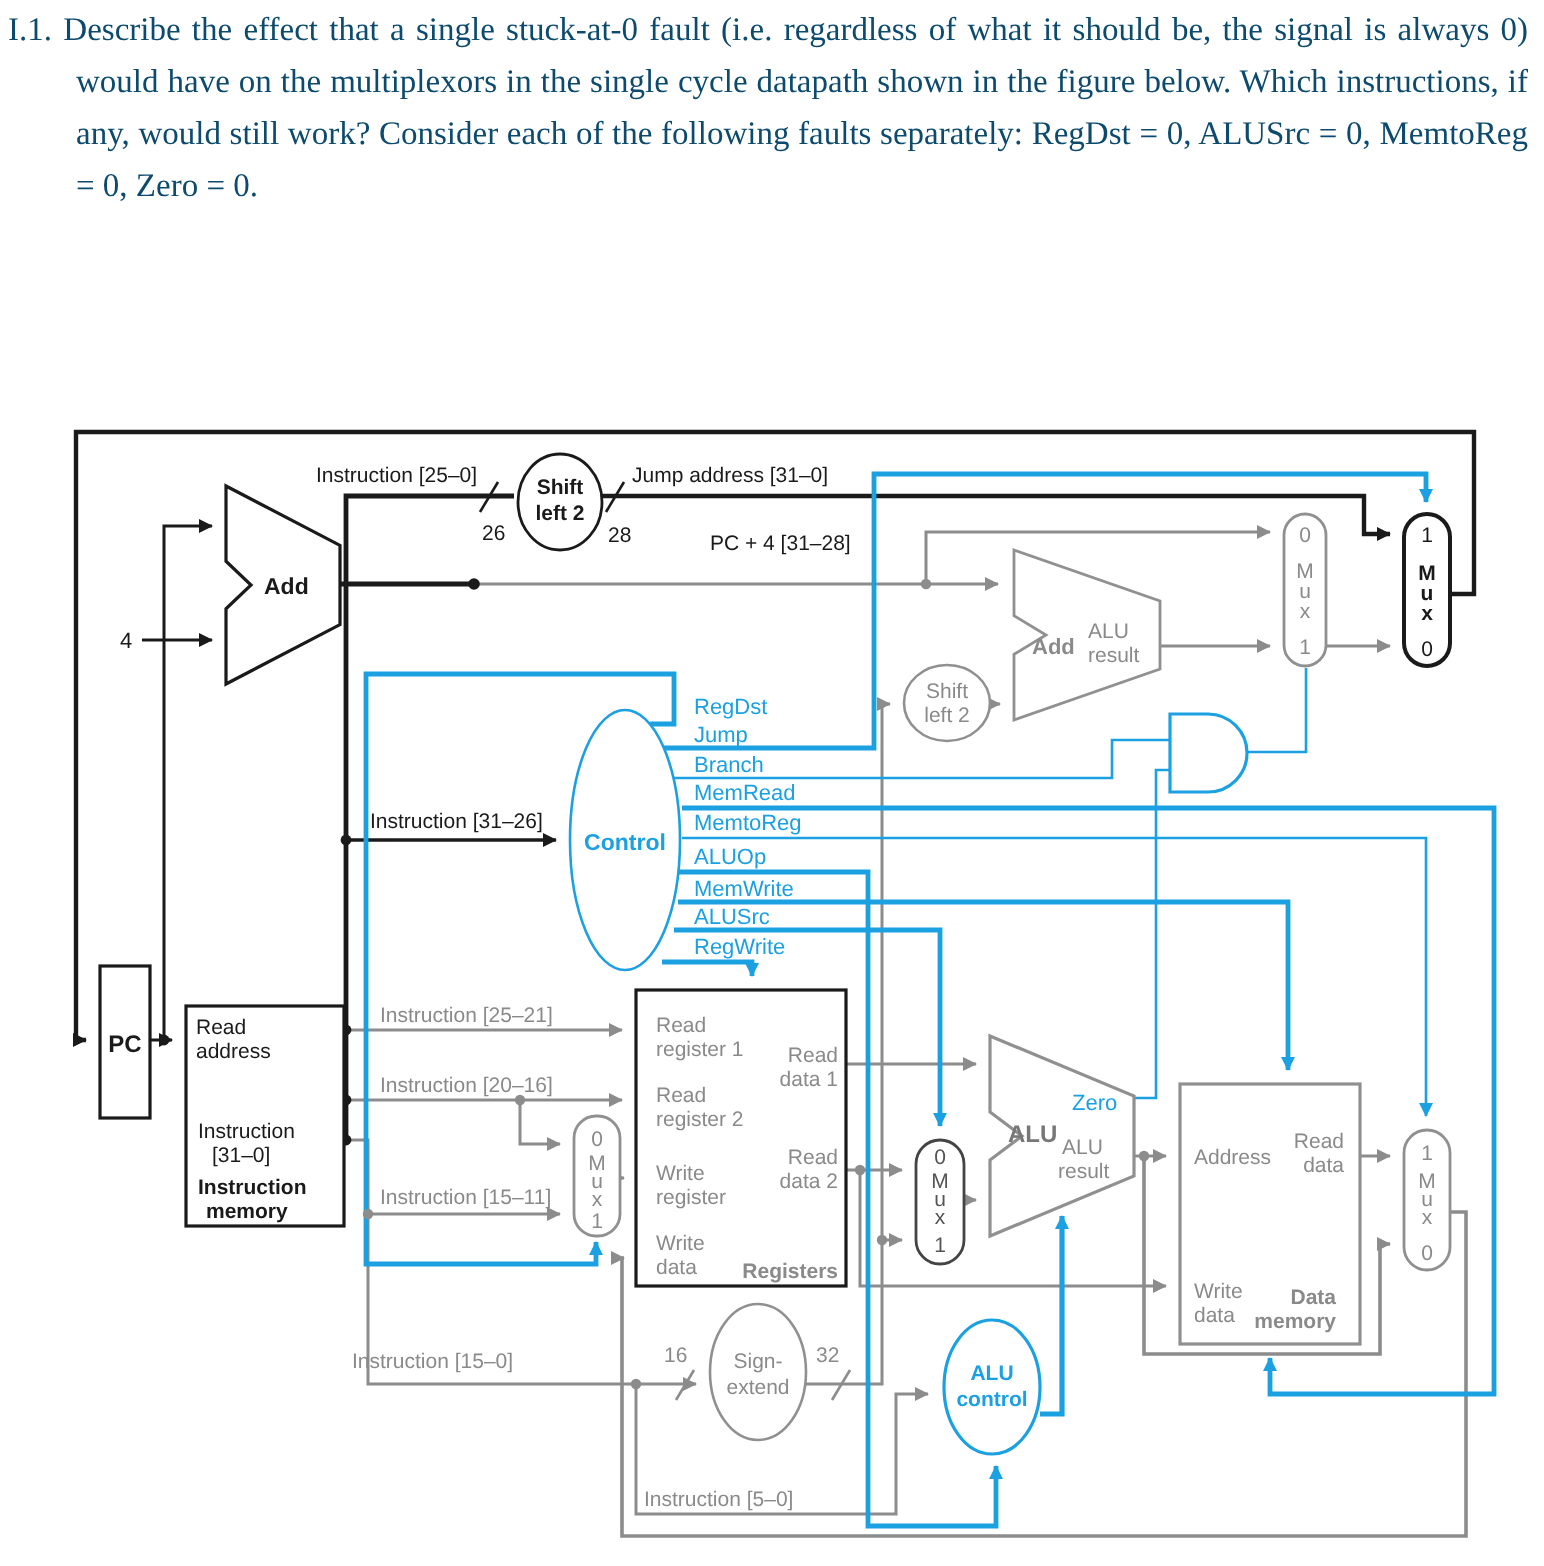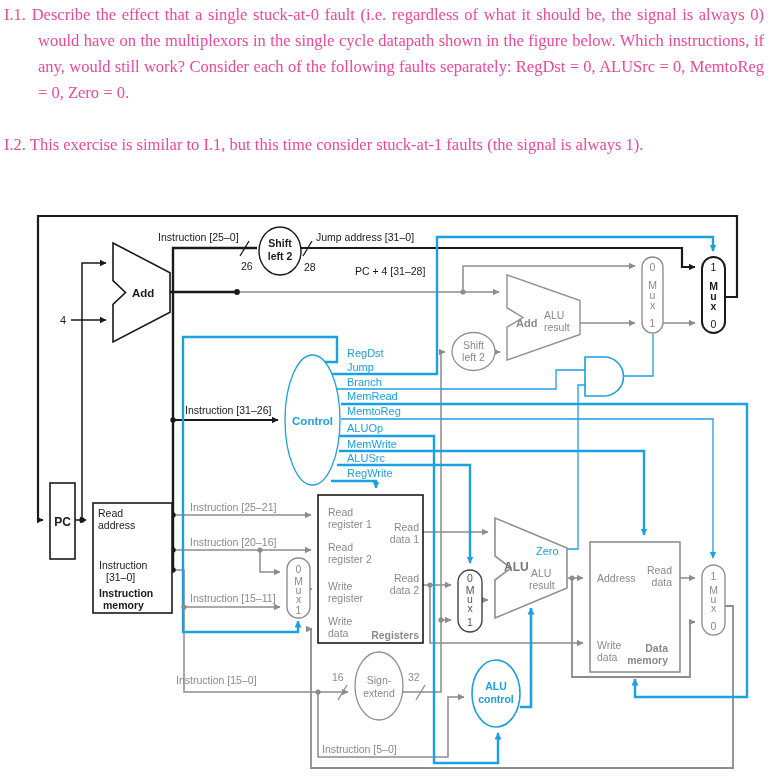--- a/index.html
+++ b/index.html
@@ -1,21 +1,21 @@
 <!DOCTYPE html>
 <html style="--blue: #1ba0e2; --gray: #8c8c8c; --lgray: #8a8a8a; --black: #1a1a1a;"><head>
 <meta charset="utf-8">
 <style>
   :root{
     --blue:#1ba0e2; --gray:#8c8c8c; --lgray:#8a8a8a; --black:#1a1a1a;
   }
   html,body{margin:0;padding:0;background:#fff;}
   .page{position:relative;width:772px;height:783px;background:#fff;overflow:hidden;}
   .exercises{position:absolute;top:2px;left:4px;width:760px;
-    font-family:"Liberation Serif",serif;font-size:16.5px;line-height:26px;color:#ec4899;}
+    font-family:"Liberation Serif",serif;font-size:16.5px;line-height:26px;color:#0c4a6e;}
   .ex{margin:0 0 26px 0;text-align:justify;padding-left:34px;text-indent:-34px;}
   .diagram-svg{position:absolute;left:0;top:205px;}
   .wk{stroke:var(--black,#1a1a1a);fill:none;}
   .wg{stroke:var(--gray,#8c8c8c);fill:none;}
   .wb{stroke:var(--blue,#1ba0e2);fill:none;}
   .shape{fill:#fff;}
   text{font-family:"Liberation Sans",sans-serif;font-size:10.5px;}
   .tk{fill:var(--black,#1a1a1a);}
   .tg{fill:var(--lgray,#8a8a8a);}
   .tb{fill:var(--blue,#1ba0e2);}
@@ -24,21 +24,20 @@
   .end{text-anchor:end;}
   .f11{font-size:11px;} .f115{font-size:11.5px;} .f12{font-size:12px;} .f10{font-size:10px;}
 </style>
 </head>
 <body>
 
 <div class="page">
 
   <div class="exercises">
     <p class="ex"><span>I.1.</span> <span>Describe the effect that a single stuck-at-0 fault (i.e. regardless of what it should be, the signal is always 0) would have on the multiplexors in the single cycle datapath shown in the figure below. Which instructions, if any, would still work? Consider each of the following faults separately: RegDst = 0, ALUSrc = 0, MemtoReg = 0, Zero = 0.</span></p>
-    <p class="ex"><span>I.2.</span> <span>This exercise is similar to I.1, but this time consider stuck-at-1 faults (the signal is always 1).</span></p>
   </div>
 
   <svg class="diagram-svg" width="772" height="578" viewBox="0 205 772 578" xmlns="http://www.w3.org/2000/svg">
     <defs>
       <marker id="ab" markerWidth="8" markerHeight="8" refX="6.5" refY="3.5" orient="auto" markerUnits="userSpaceOnUse">
         <path d="M0,0 L7,3.5 L0,7 Z" style="fill:var(--black,#1a1a1a)"></path>
       </marker>
       <marker id="ag" markerWidth="8" markerHeight="8" refX="6.5" refY="3.5" orient="auto" markerUnits="userSpaceOnUse">
         <path d="M0,0 L7,3.5 L0,7 Z" style="fill:var(--gray,#8c8c8c)"></path>
       </marker>

